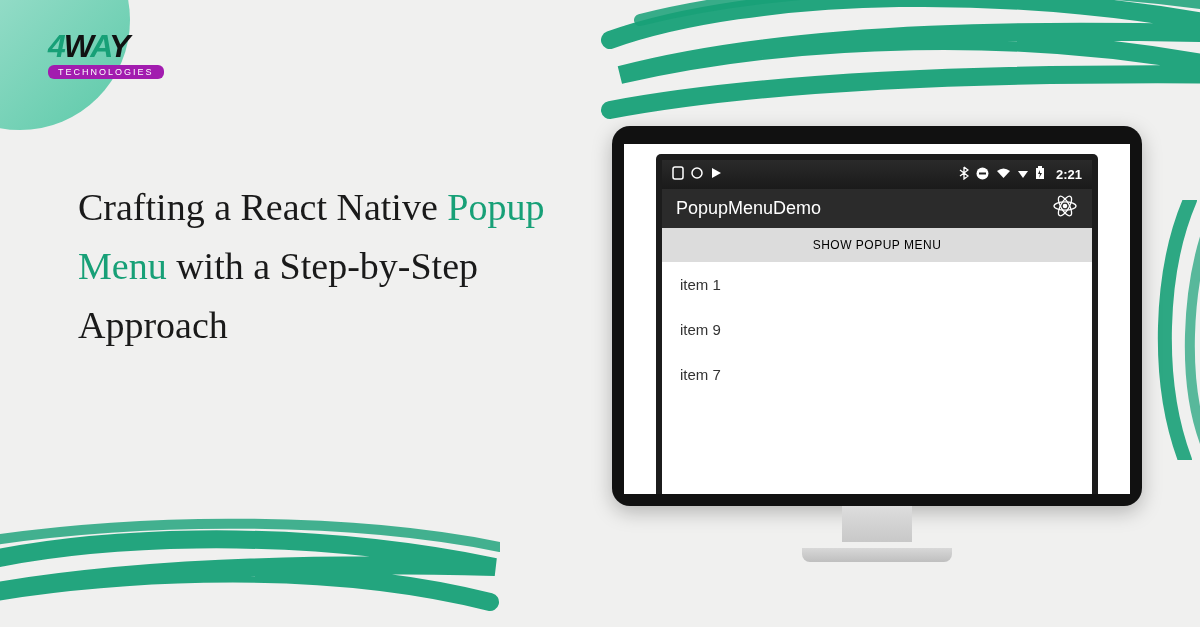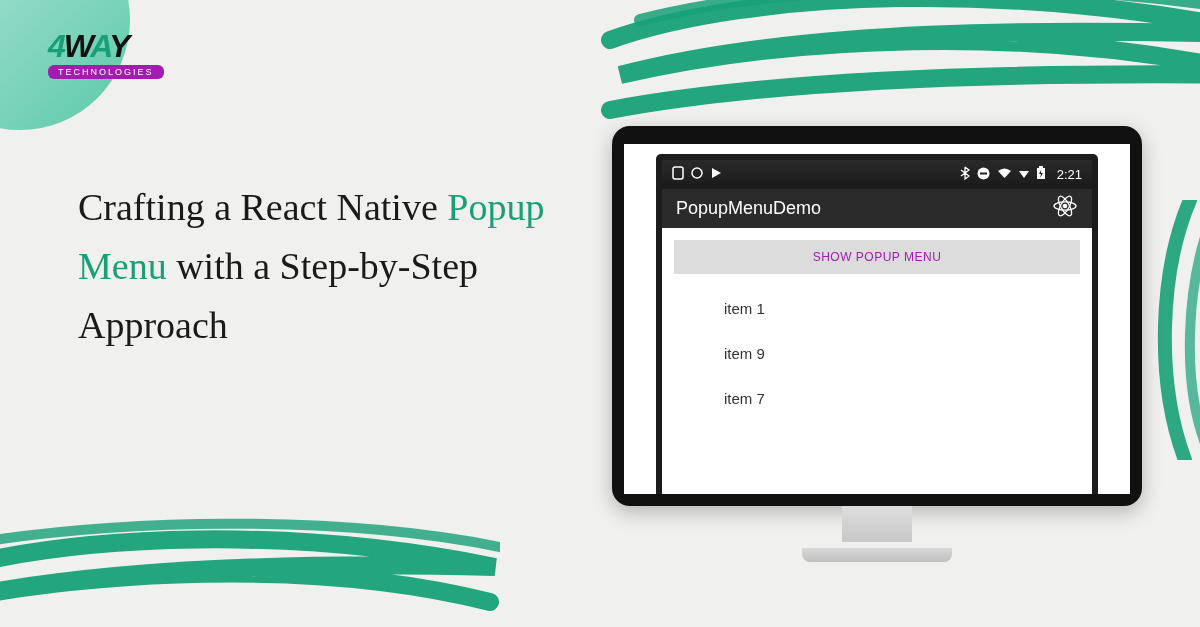--- a/index.html
+++ b/index.html
@@ -163,51 +163,50 @@
     display: flex;
     justify-content: space-between;
     align-items: center;
     padding: 6px 10px;
   }
   .status-left, .status-right {
     display: flex;
     align-items: center;
     gap: 7px;
   }
-  .status-right .time { font-weight: 400; margin-left: 4px; }
+  .status-right .time { font-weight: 700; margin-left: 4px; }
 
   .app-bar {
     background: #2b2b2b;
     color: #fff;
     font-family: Arial, sans-serif;
     font-size: 18px;
     padding: 4px 14px;
     display: flex;
     justify-content: space-between;
     align-items: center;
   }
 
   .show-btn {
-    margin: 12px;
+    margin: 0;
     background: #dcdcdc;
-    color: #a21caf;
+    color: #000000;
     text-align: center;
     font-family: Arial, sans-serif;
     font-size: 12px;
     letter-spacing: .5px;
     padding: 10px 0;
   }
   .menu-list {
     font-family: Arial, sans-serif;
     font-size: 15px;
     color: #333;
   }
   .menu-item {
     padding: 14px 18px;
-    margin-left: 44px;
   }
 
   
   .tri-down {
     width: 0; height: 0;
     border-left: 5px solid transparent;
     border-right: 5px solid transparent;
     border-top: 7px solid #fff;
   }
 </style>

